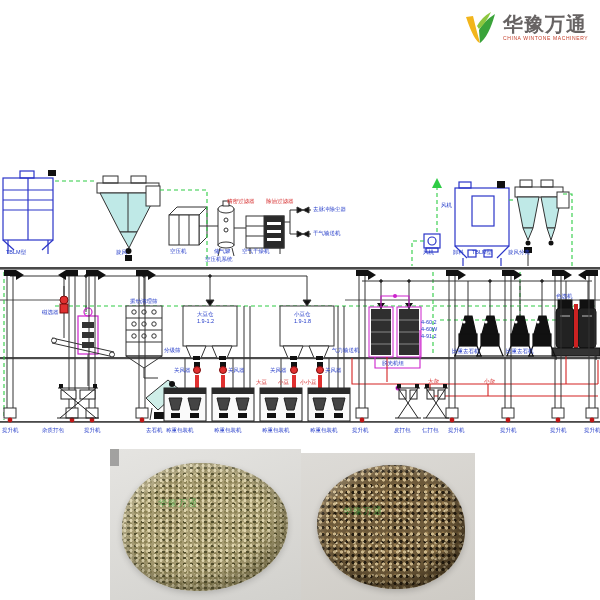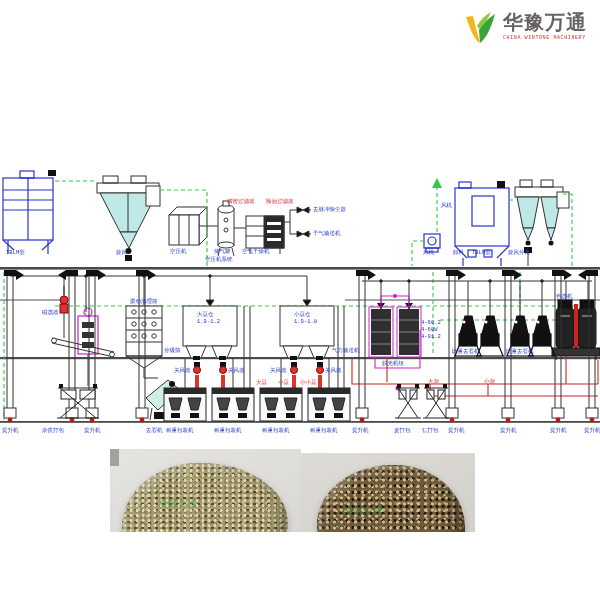--- a/index.html
+++ b/index.html
@@ -1,17 +1,17 @@
 <!DOCTYPE html>
 <html style="--blue: #2038c8; --red: #d42525; --green: #2ecc44; --magenta: #cc22cc; --machine_dark: #1c1c1c; --cyclone_fill: #bfe9e7; --logo_green: #3aa33a; --logo_yellow: #f2b51c; --logo_red: #c43c28;"><head>
 <meta charset="utf-8">
 <style>
   html,body{margin:0;padding:0;}
-  #stage{position:relative;width:600px;height:532px;background:#ffffff;overflow:hidden;
-         font-family:Liberation Mono, monospace;}
+  #stage{position:relative;width:600px;height:600px;background:#ffffff;overflow:hidden;
+         font-family:Liberation Sans, sans-serif;}
   #diag{position:absolute;left:0;top:0;}
   #labels span{position:absolute;font-size:5.5px;line-height:1;white-space:nowrap;z-index:5;}
   .lb{color:var(--blue,#2038c8);}
   .lr{color:var(--red,#d42525);}
   
   #logo{position:absolute;left:462px;top:4px;width:138px;height:46px;display:flex;align-items:center;gap:3px;z-index:6;}
   #logo .txt{display:flex;flex-direction:column;}
   #brand{font-size:20px;font-weight:bold;color:#676363;letter-spacing:1px;line-height:1;}
   #sub{font-size:5px;color:var(--logo_red,#c43c28);letter-spacing:.6px;margin-top:1px;}
   

